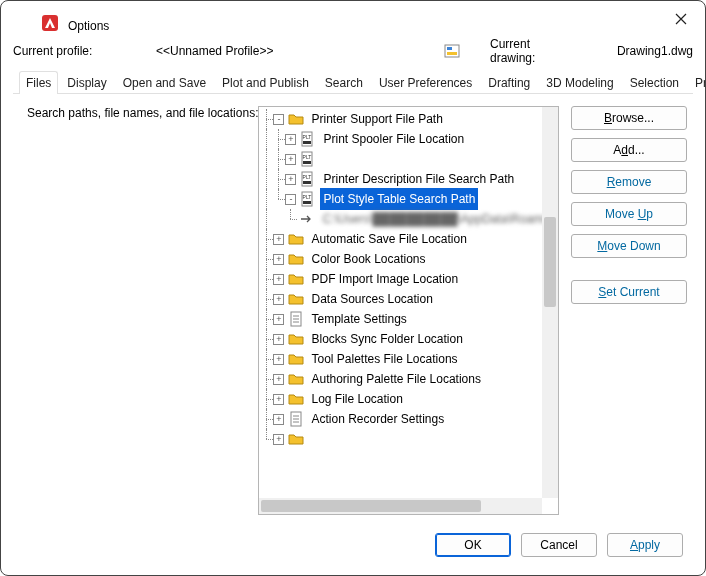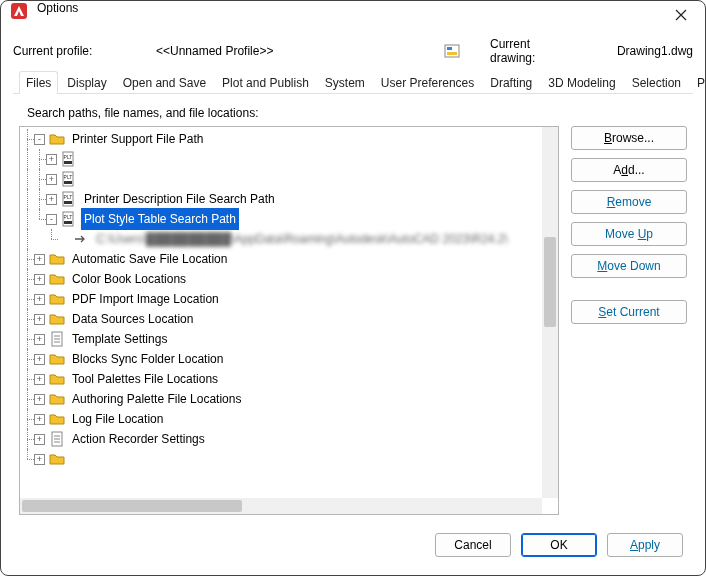--- a/index.html
+++ b/index.html
@@ -1,34 +1,34 @@
 <!DOCTYPE html>
 <html><head>
 <meta charset="utf-8">
 <style>
   * { box-sizing: border-box; font-family: "Segoe UI", Tahoma, sans-serif; }
   body { margin: 0; background: #fff; }
   .window { width: 706px; height: 576px; border: 1px solid #444; border-radius: 8px; overflow: hidden; display: flex; flex-direction: column; background: #fff; }
-  .titlebar { height: 32px; display: flex; align-items: flex-start; padding: 0 4px 0 8px; }
+  .titlebar { height: 32px; display: flex; align-items: flex-end; padding: 0 4px 0 8px; margin-left: 31px; }
   .titlebar .logo { width: 20px; height: 20px; display:flex; align-items:center; justify-content:center; }
   .titlebar .title { font-size: 12px; margin-left: 8px; flex: 1; }
   .titlebar .close { width: 40px; height: 28px; display: flex; align-items: center; justify-content: center; cursor: pointer; }
   .profile-row { display:flex; align-items:center; font-size:12px; padding: 4px 12px 2px 12px; gap: 24px; }
   .profile-row .label1 { width: 100px; }
   .profile-row .value1 { flex: 0 0 240px; margin-left: 30px; }
   .profile-row .spacer { flex: 1; }
   .profile-row .cdicon { width:16px; height:16px; }
   .profile-row .label2 { margin-left: 6px; margin-right: 24px; }
   .tabbar { display:flex; font-size:12px; padding: 4px 18px 0 18px; gap: 2px; color:#222; }
   .tab { padding: 4px 6px; border: 1px solid transparent; border-bottom: none; cursor: pointer; white-space: nowrap; }
   .tab.active { border-color: #e0e0e0; border-radius: 3px 3px 0 0; background:#fff; position:relative; z-index:2;}
   .tab.active::after { content:""; position:absolute; left:0; right:0; bottom:-1px; height:2px; background:#fff; }
   .tabbar-wrap { position:relative; }
   .tabbar-border { position:absolute; left:12px; right:12px; bottom:0; border-bottom:1px solid #e0e0e0; z-index:1; }
-  .content { flex: 1; padding: 12px 18px 8px 18px; display:flex; flex-direction:column; }
+  .content { flex: 1; padding: 12px 18px 8px 18px; display:flex; flex-direction:row; }
   .instr { font-size:12px; margin: 0 0 6px 8px; }
   .work { flex:1; display:flex; gap: 12px; height: 100%; }
   .tree-pane { flex: 1; border: 1px solid #b5b5b5; background:#fff; position:relative; overflow:hidden; }
   .tree-scroll { position:absolute; inset:0; overflow:hidden; }
   .tree { font-size:12px; line-height:20px; padding: 2px 0 2px 2px; }
   .node { display:flex; align-items:center; height:20px; white-space:nowrap; }
   .leader { display:inline-flex; align-items:center; height:20px; }
   .vline { display:inline-block; width:12px; height:20px; position:relative; }
   .vline::before { content:""; position:absolute; left:5px; top:0; bottom:0; border-left:1px dotted #888; }
   .tee { display:inline-block; width:12px; height:20px; position:relative; }
@@ -88,21 +88,21 @@
     <span class="label2">Current drawing:</span>
     <span>Drawing1.dwg</span>
   </div>
 
   <div class="tabbar-wrap">
     <div class="tabbar" id="tabbar">
         <div class="tab active">Files</div>
         <div class="tab">Display</div>
         <div class="tab">Open and Save</div>
         <div class="tab">Plot and Publish</div>
-        <div class="tab">System</div>
+        <div class="tab">Search</div>
         <div class="tab">User Preferences</div>
         <div class="tab">Drafting</div>
         <div class="tab">3D Modeling</div>
         <div class="tab">Selection</div>
         <div class="tab">Profiles</div>
       </div>
     <div class="tabbar-border"></div>
   </div>
 
   <div class="content">
@@ -129,20 +129,21 @@
                   <span class="tee"></span>
                 </span>
                 <span class="exp">+</span>
                 <span class="ico">
                   <svg width="16" height="16" viewBox="0 0 16 16">
                     <rect x="2" y="1" width="10" height="14" fill="#fff" stroke="#888"></rect>
                     <rect x="3" y="10" width="8" height="3" fill="#333"></rect>
                     <text x="7" y="8" font-size="5" text-anchor="middle" fill="#333">PLT</text>
                   </svg>
                 </span>
+                <span class="label">Print Spooler File Location</span>
               </div>
               <div class="node">
                 <span class="leader">
                   <span class="vline"></span>
                   <span class="tee"></span>
                 </span>
                 <span class="exp">+</span>
                 <span class="ico">
                   <svg width="16" height="16" viewBox="0 0 16 16">
                     <rect x="2" y="1" width="10" height="14" fill="#fff" stroke="#888"></rect>
@@ -347,18 +348,18 @@
           <button class="btn" disabled=""><u>R</u>emove</button>
           <button class="btn" disabled="">Move <u>U</u>p</button>
           <button class="btn" disabled=""><u>M</u>ove Down</button>
           <div style="height: 6px;"></div>
           <button class="btn" disabled=""><u>S</u>et Current</button>
         </div>
     </div>
   </div>
 
   <div class="dlg-buttons">
+    <button class="btn default">OK</button>
     <button class="btn">Cancel</button>
-    <button class="btn default">OK</button>
     <button class="btn" disabled=""><span><u>A</u>pply</span></button>
   </div>
 
 </div>
 
 </body></html>

